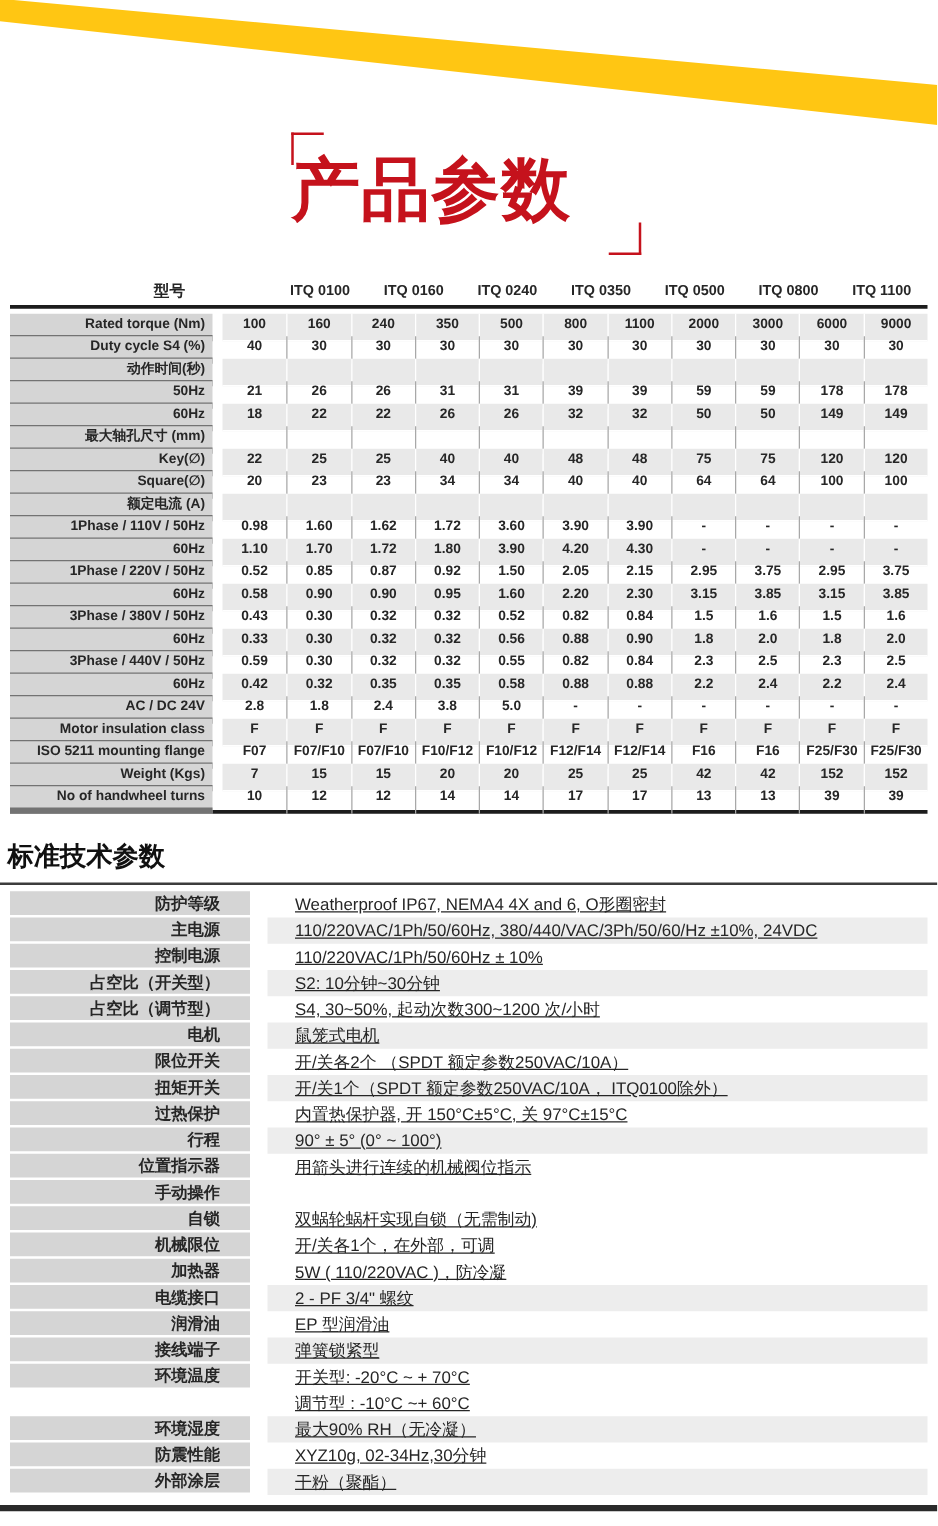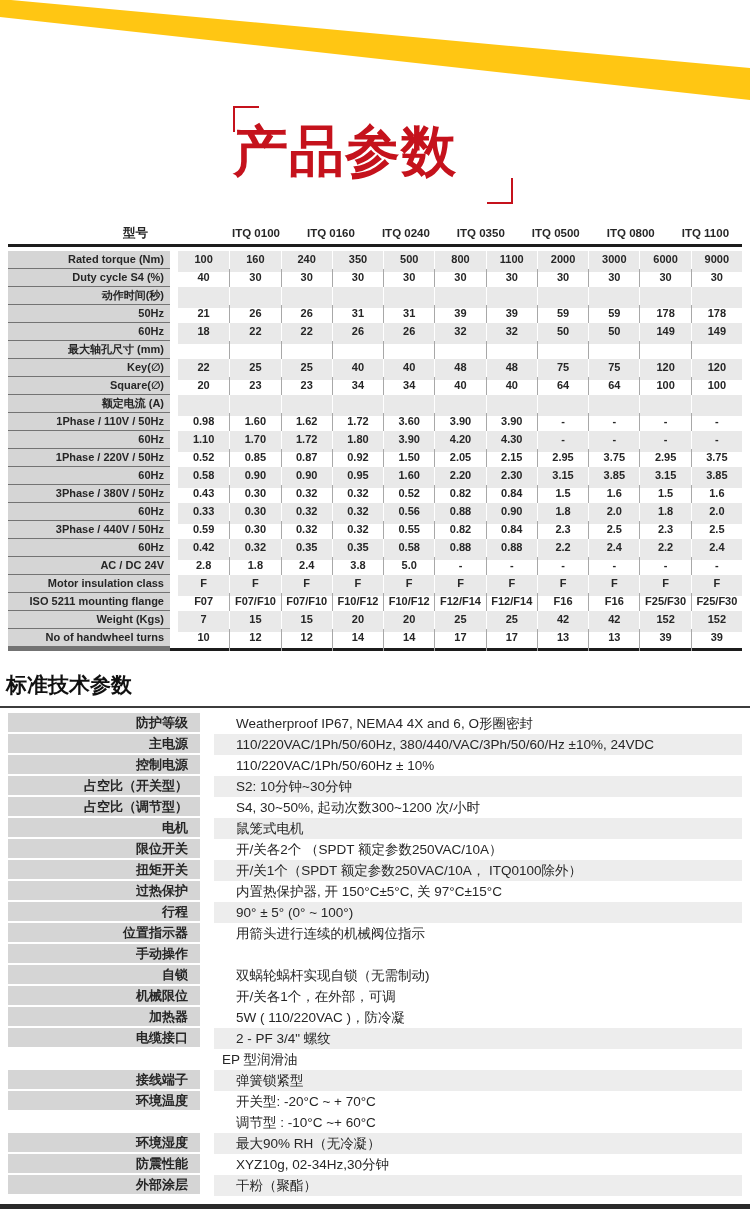--- a/index.html
+++ b/index.html
@@ -33,24 +33,24 @@
   .srow.shade .cell{background:#e9e9e9;border-bottom:1px solid #fff;}
   .srow.shade .cell.v{border-left-color:#fff;}
   .bottom-rule{height:3px;background:#1c1c1c;margin-top:1px;}
 
   
   .tech-heading{margin:20px 0 0 6px;font-size:21px;font-weight:700;color:#101010;}
   .heading-rule{margin-top:7px;height:2px;background:#3c3c3c;}
   .tech-body{margin:5px 8px 0;}
   .trow{display:grid;grid-template-columns:192px 14px 1fr;}
   .tlab-box{height:19px;line-height:19px;background:#d5d5d5;text-align:right;
-            padding-right:12px;font-weight:700;font-size:13px;margin-bottom:2px;white-space:nowrap;}
+            padding-right:24px;font-weight:700;font-size:13px;margin-bottom:2px;white-space:nowrap;}
   .tval{font-size:13.5px;line-height:21px;padding-left:22px;}
   .trow.shade .tval{background:#ededed;}
-  .tval div{height:21px;white-space:nowrap;}
+  .tval div{height:21px;white-space:nowrap;text-decoration:underline;}
 
   .footer-bar{margin-top:8px;height:5px;background:#2a2a2a;width:750px;}
 </style>
 </head>
 <body>
 
 <div class="page">
 
   <svg class="ribbon" width="750" height="102" viewBox="0 0 750 102">
     <polygon points="0,0 11,0 750,68 750,100 0,17" fill="#ffc613"></polygon>
@@ -552,20 +552,23 @@
       <div class="trow shade">
         <div>
           <div class="tlab-box">电缆接口</div>
         </div>
         <div></div>
         <div class="tval">
           <div>2 - PF 3/4" 螺纹</div>
         </div>
       </div>
       <div class="trow">
+        <div>
+          <div class="tlab-box">润滑油</div>
+        </div>
         <div></div>
         <div class="tval">
           <div>EP 型润滑油</div>
         </div>
       </div>
       <div class="trow shade">
         <div>
           <div class="tlab-box">接线端子</div>
         </div>
         <div></div>

